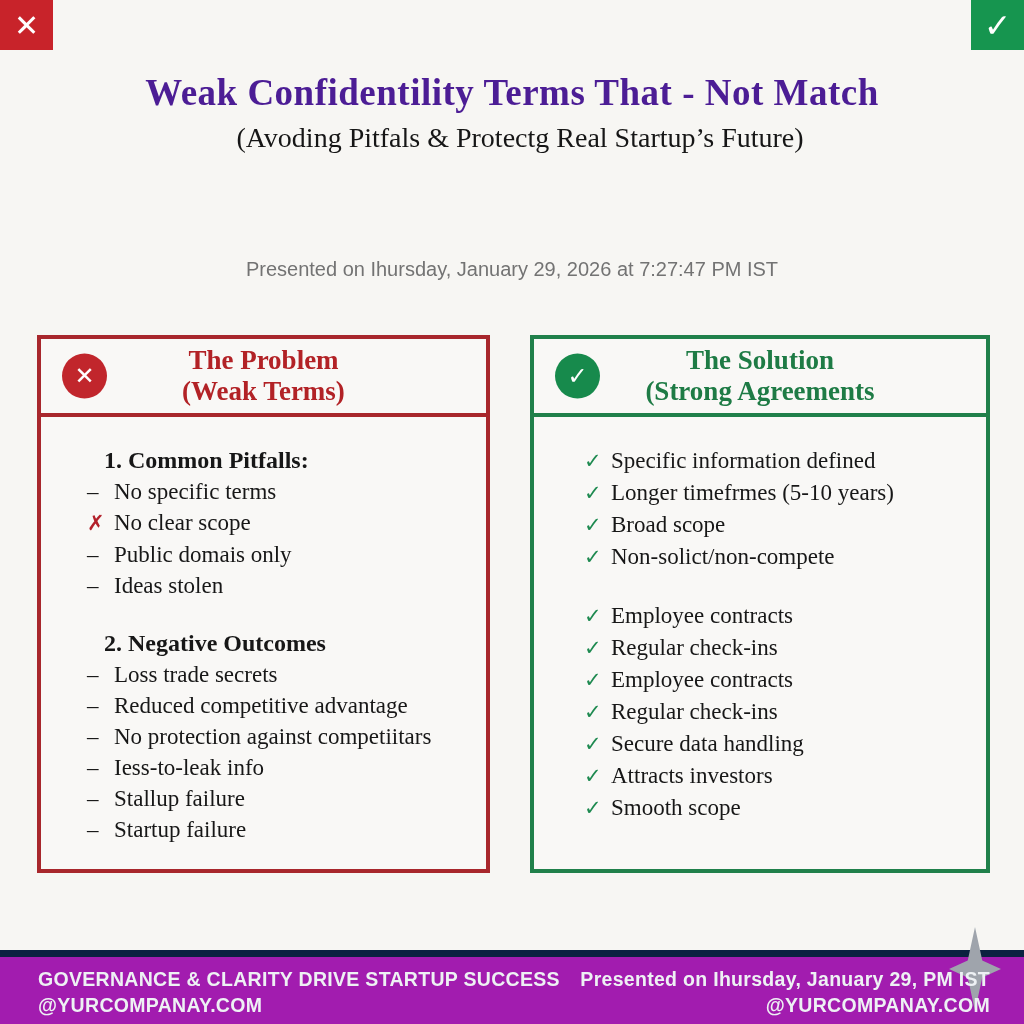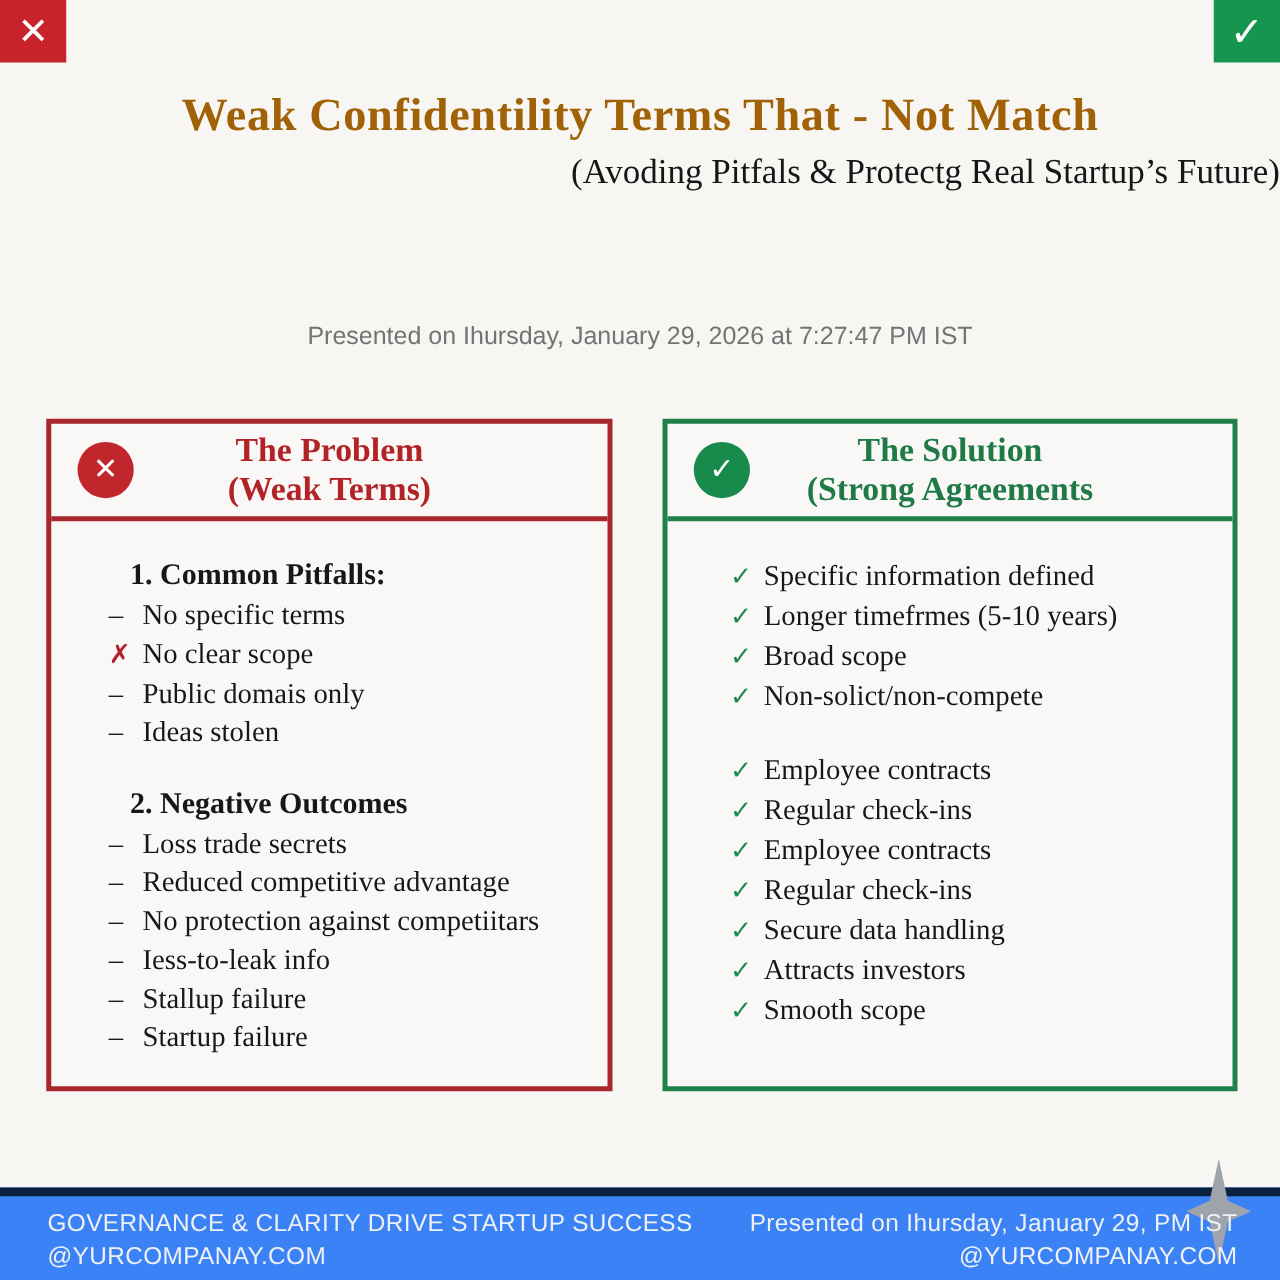--- a/index.html
+++ b/index.html
@@ -8,22 +8,22 @@
   .page { position:relative; width:1024px; height:1024px; background:#f7f6f3; overflow:hidden; }
 
   
   .badge { position:absolute; top:0; width:53px; height:50px; display:flex; align-items:center; justify-content:center;
            color:#fff; font-family:"DejaVu Sans", sans-serif; font-weight:900; font-size:30px; }
   .badge-x { left:0; background:#c8232a; }
   .badge-check { right:0; background:#16954f; font-size:33px; }
 
   
   .title { position:absolute; top:71px; left:0; width:100%; text-align:center;
-           font-size:37px; font-weight:bold; color:#a16207; letter-spacing:0.5px; }
-  .subtitle { position:absolute; top:122px; left:0; width:100%; text-align:right;
+           font-size:37px; font-weight:bold; color:#4c1d95; letter-spacing:0.5px; }
+  .subtitle { position:absolute; top:122px; left:0; width:100%; text-align:center;
               font-size:28px; color:#161616;padding-left:16px; }
   .presented { position:absolute; top:258px; left:0; width:100%; text-align:center;
                font-family:"Liberation Sans", sans-serif; font-size:20px; color:#737373; }
 
   
   .box { position:absolute; top:335px; height:538px; border:4px solid; background:#f9f8f6; }
   .box.problem  { left:37px;  width:453px; border-color:#a8272c; }
   .box.solution { left:530px; width:460px; border-color:#20804a; }
 
   .box-header { position:relative; height:78px; display:flex; flex-direction:column;
@@ -46,22 +46,22 @@
 
   .item { display:flex; align-items:baseline; font-size:23px; line-height:31px; padding-left:31px; }
   .solution .item { padding-left:35px; }
   .bullet { flex:0 0 27px; }
   .bullet.dash { color:#1a1a1a; }
   .bullet.x { color:#b3202a; font-family:"DejaVu Sans", sans-serif; font-weight:900; font-size:21px; }
   .bullet.check { color:#1e8a50; font-family:"DejaVu Sans", sans-serif; font-weight:900; font-size:21px; }
 
   
   .footer { position:absolute; left:0; bottom:0; width:1024px; height:74px;
-            background:#3b82f6; border-top:7px solid #0b2140;
-            font-family:"Liberation Sans", sans-serif; font-weight:normal; color:#eef1f4; }
+            background:#a21caf; border-top:7px solid #0b2140;
+            font-family:"Liberation Sans", sans-serif; font-weight:bold; color:#eef1f4; }
   .footer-left  { position:absolute; left:38px;  top:9px; z-index:2; font-size:19.5px; line-height:26px; letter-spacing:0.3px; }
   .footer-right { position:absolute; right:34px; top:9px; z-index:2; font-size:19.5px; line-height:26px; text-align:right; letter-spacing:0.3px; }
 
   .sparkle { position:absolute; right:23px; bottom:13px; width:52px; height:84px; background:#9fa4ac; z-index:1;
              clip-path:polygon(50% 0%, 64% 40%, 100% 50%, 64% 60%, 50% 100%, 36% 60%, 0% 50%, 36% 40%); }
 </style>
 </head>
 <body>
 
 <div class="page">

